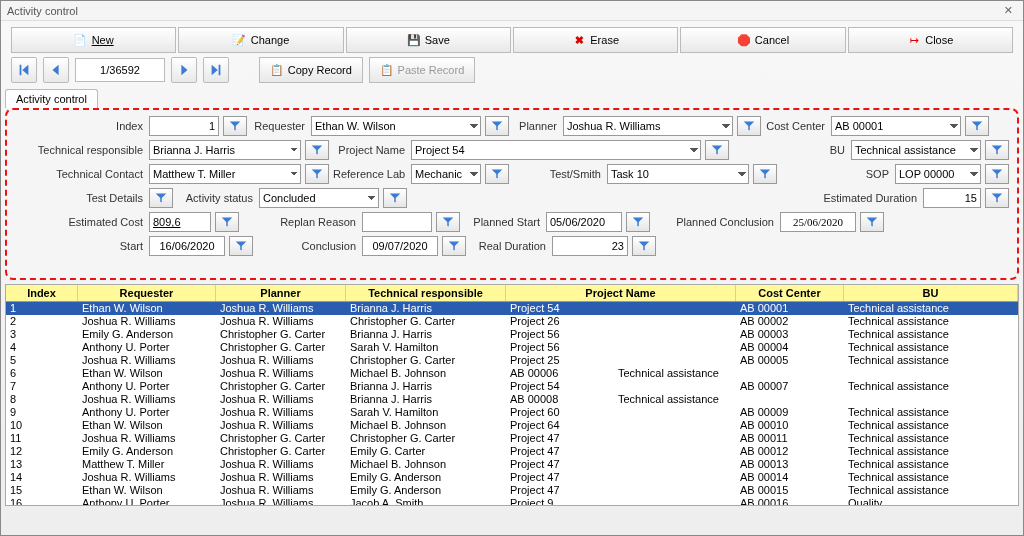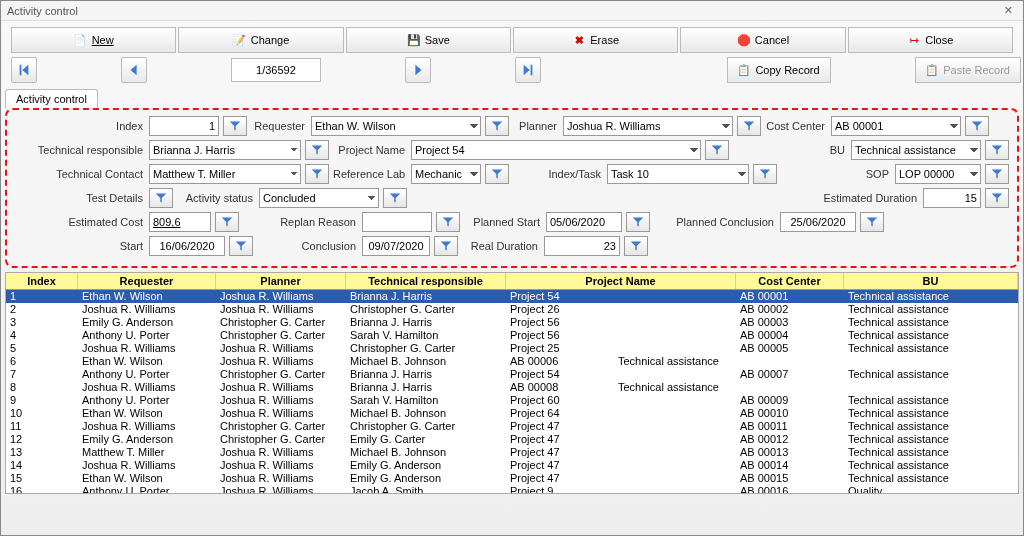--- a/index.html
+++ b/index.html
@@ -49,25 +49,24 @@
     display: flex;
     align-items: center;
     justify-content: center;
     gap: 4px;
     cursor: pointer;
     font-size: 11px;
   }
   .tbtn .ticon { width:14px;height:14px;display:inline-flex;align-items:center;justify-content:center; }
   .underline-first { text-decoration: underline; }
   .navrow {
-    padding: 4px 2px 6px 10px;
+    padding: 4px 20px 6px 10px;
     display: flex;
     align-items: center;
     gap: 6px;
-    justify-content: space-between;
   }
   .navbtn {
     width: 26px; height: 26px;
     border: 1px solid #bbb;
     background: linear-gradient(#fff,#e8e8e8);
     display:flex;align-items:center;justify-content:center;
     cursor:pointer;
     border-radius:2px;
   }
   .navbtn svg { width:14px;height:14px; }
@@ -308,21 +307,21 @@
             <path fill="#3a7bd5" d="M1 2h14L9 8v6l-2-1V8z"></path>
           </svg>
         </div>
       <span class="flabel" style="width:74px">Reference Lab</span>
       <select class="fselect" style="width:70px"><option>Mechanic</option></select>
       <div class="filterbtn">
           <svg viewBox="0 0 16 16">
             <path fill="#3a7bd5" d="M1 2h14L9 8v6l-2-1V8z"></path>
           </svg>
         </div>
-      <span class="flabel" style="width:90px">Index/Task</span>
+      <span class="flabel" style="width:90px">Test/Smith</span>
       <select class="fselect" style="width:142px"><option>Task 10</option></select>
       <div class="filterbtn">
           <svg viewBox="0 0 16 16">
             <path fill="#3a7bd5" d="M1 2h14L9 8v6l-2-1V8z"></path>
           </svg>
         </div>
       <span class="flabel" style="flex:1">SOP</span>
       <select class="fselect" style="width:86px"><option>LOP 00000</option></select>
       <div class="filterbtn">
           <svg viewBox="0 0 16 16">
@@ -370,38 +369,38 @@
           </svg>
         </div>
       <span class="flabel" style="width:78px">Planned Start</span>
       <input class="finput" style="width: 76px; " value="05/06/2020">
       <div class="filterbtn">
           <svg viewBox="0 0 16 16">
             <path fill="#3a7bd5" d="M1 2h14L9 8v6l-2-1V8z"></path>
           </svg>
         </div>
       <span class="flabel" style="width:122px">Planned Conclusion</span>
-      <input class="finput" style="width: 76px; text-align: center;" value="25/06/2020">
-      <div class="filterbtn">
-          <svg viewBox="0 0 16 16">
-            <path fill="#3a7bd5" d="M1 2h14L9 8v6l-2-1V8z"></path>
-          </svg>
-        </div>
-    </div>
-
-    <div class="frow" style="margin-bottom:0">
+      <input class="finput" style="width: 76px; text-align: center; font-family: Liberation Serif, serif;" value="25/06/2020">
+      <div class="filterbtn">
+          <svg viewBox="0 0 16 16">
+            <path fill="#3a7bd5" d="M1 2h14L9 8v6l-2-1V8z"></path>
+          </svg>
+        </div>
+    </div>
+
+    <div class="frow" style="margin-bottom:12px">
       <span class="flabel" style="width:130px">Start</span>
       <input class="finput" style="width: 76px; text-align: center;" value="16/06/2020">
       <div class="filterbtn">
           <svg viewBox="0 0 16 16">
             <path fill="#3a7bd5" d="M1 2h14L9 8v6l-2-1V8z"></path>
           </svg>
         </div>
       <span class="flabel" style="width:101px">Conclusion</span>
-      <input class="finput" style="width: 68px; text-align: center;" value="09/07/2020">
+      <input class="finput" style="width: 76px; text-align: center;" value="09/07/2020">
       <div class="filterbtn">
           <svg viewBox="0 0 16 16">
             <path fill="#3a7bd5" d="M1 2h14L9 8v6l-2-1V8z"></path>
           </svg>
         </div>
       <span class="flabel" style="width:78px">Real Duration</span>
       <input class="finput" style="width: 76px; text-align: right;" value="23">
       <div class="filterbtn">
           <svg viewBox="0 0 16 16">
             <path fill="#3a7bd5" d="M1 2h14L9 8v6l-2-1V8z"></path>

